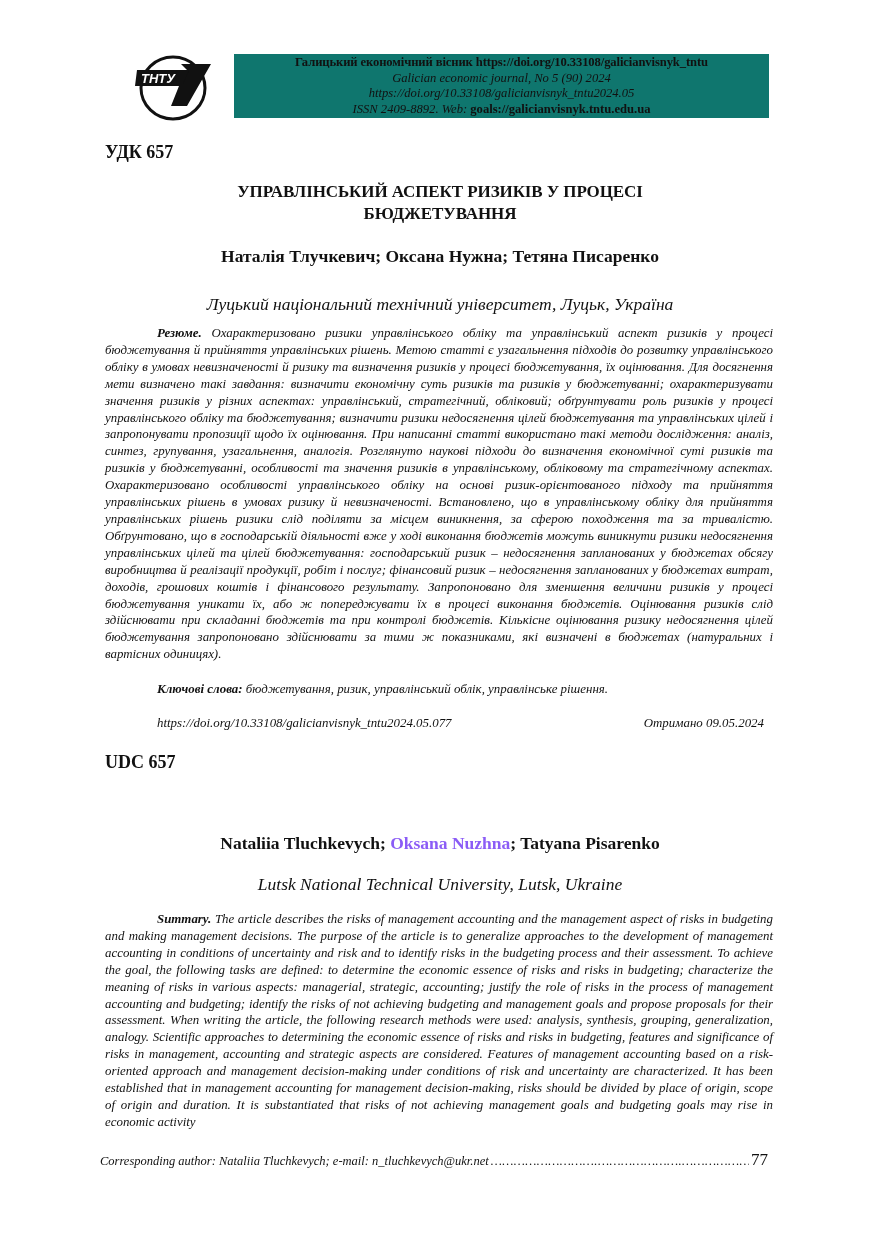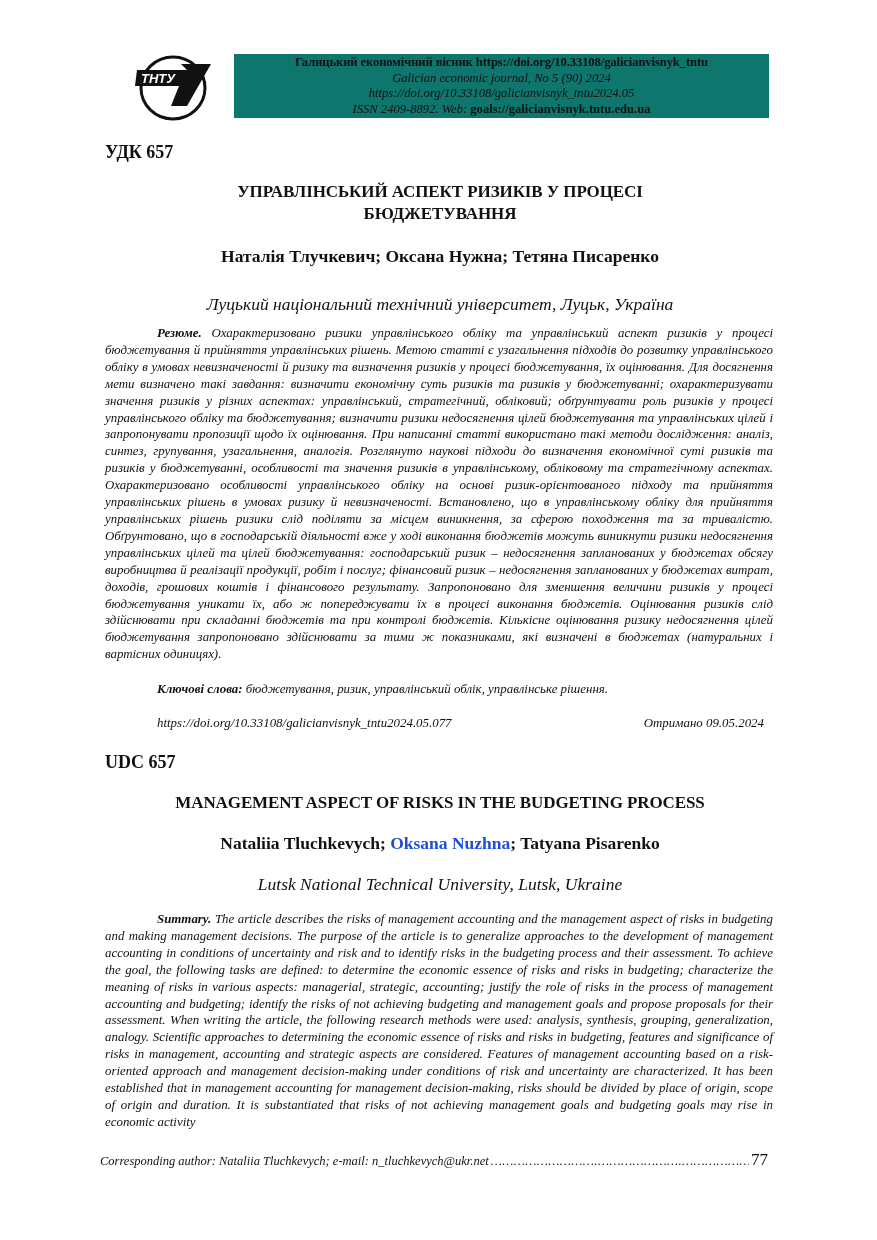--- a/index.html
+++ b/index.html
@@ -67,21 +67,21 @@
   }
   .authors {
     position: absolute;
     left: 100px;
     width: 680px;
     text-align: center;
     font-weight: bold;
     font-size: 17.5px;
     line-height: 20px;
   }
-  .authors .bolder { font-weight: bold; color: #1d4ed8; }
+  .authors .bolder { font-weight: bold; color: #8b5cf6; }
   .affil {
     position: absolute;
     left: 100px;
     width: 680px;
     text-align: center;
     font-style: italic;
     font-size: 17.5px;
     line-height: 20px;
   }
   .abstract {
@@ -182,21 +182,20 @@
     <span class="kw-label">Ключові слова:</span><span> бюджетування, ризик, управлінський облік, управлінське рішення.</span>
   </div>
 
   <div class="doi-row" style="top:715px;">
     <span>https://doi.org/10.33108/galicianvisnyk_tntu2024.05.077</span>
     <span>Отримано 09.05.2024</span>
   </div>
 
   <div class="udc" style="top:752px;">UDC 657</div>
 
-  <div class="title" style="top:792px;">MANAGEMENT ASPECT OF RISKS IN THE BUDGETING PROCESS</div>
 
   <div class="authors" style="top:833px;">
     <span>Nataliia Tluchkevych</span><span>; </span><span class="bolder">Oksana Nuzhna</span><span>; </span><span>Tatyana Pisarenko</span>
   </div>
 
   <div class="affil" style="top:874px;">Lutsk National Technical University, Lutsk, Ukraine</div>
 
   <p class="abstract" style="top:911px;"><span class="lead">Summary.</span><span> The article describes the risks of management accounting and the management aspect of risks in budgeting and making management decisions. The purpose of the article is to generalize approaches to the development of management accounting in conditions of uncertainty and risk and to identify risks in the budgeting process and their assessment. To achieve the goal, the following tasks are defined: to determine the economic essence of risks and risks in budgeting; characterize the meaning of risks in various aspects: managerial, strategic, accounting; justify the role of risks in the process of management accounting and budgeting; identify the risks of not achieving budgeting and management goals and propose proposals for their assessment. When writing the article, the following research methods were used: analysis, synthesis, grouping, generalization, analogy. Scientific approaches to determining the economic essence of risks and risks in budgeting, features and significance of risks in management, accounting and strategic aspects are considered. Features of management accounting based on a risk-oriented approach and management decision-making under conditions of risk and uncertainty are characterized. It has been established that in management accounting for management decision-making, risks should be divided by place of origin, scope of origin and duration. It is substantiated that risks of not achieving management goals and budgeting goals may rise in economic activity</span></p>
 
   <div class="footer">

